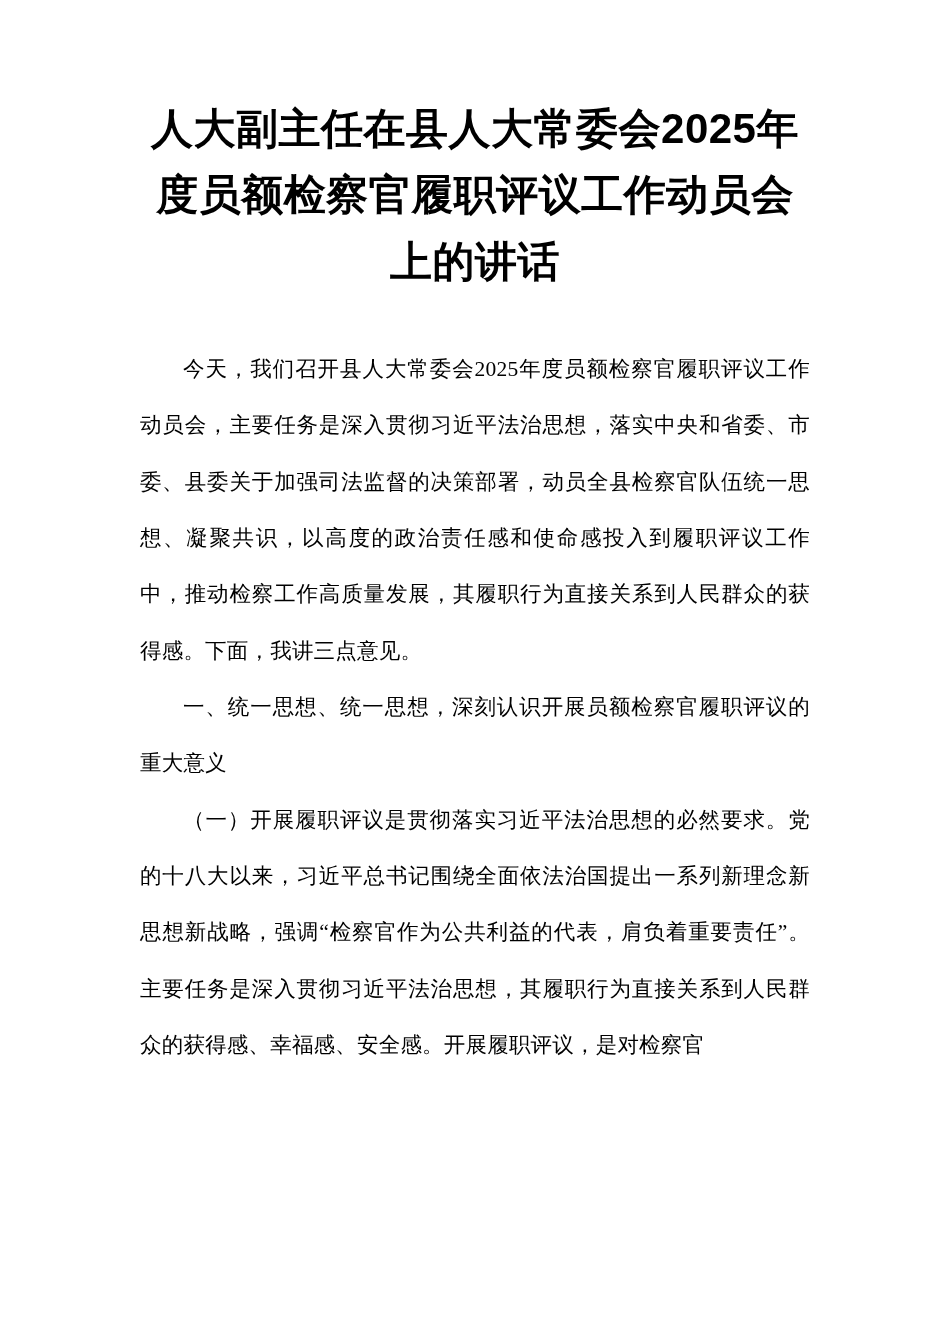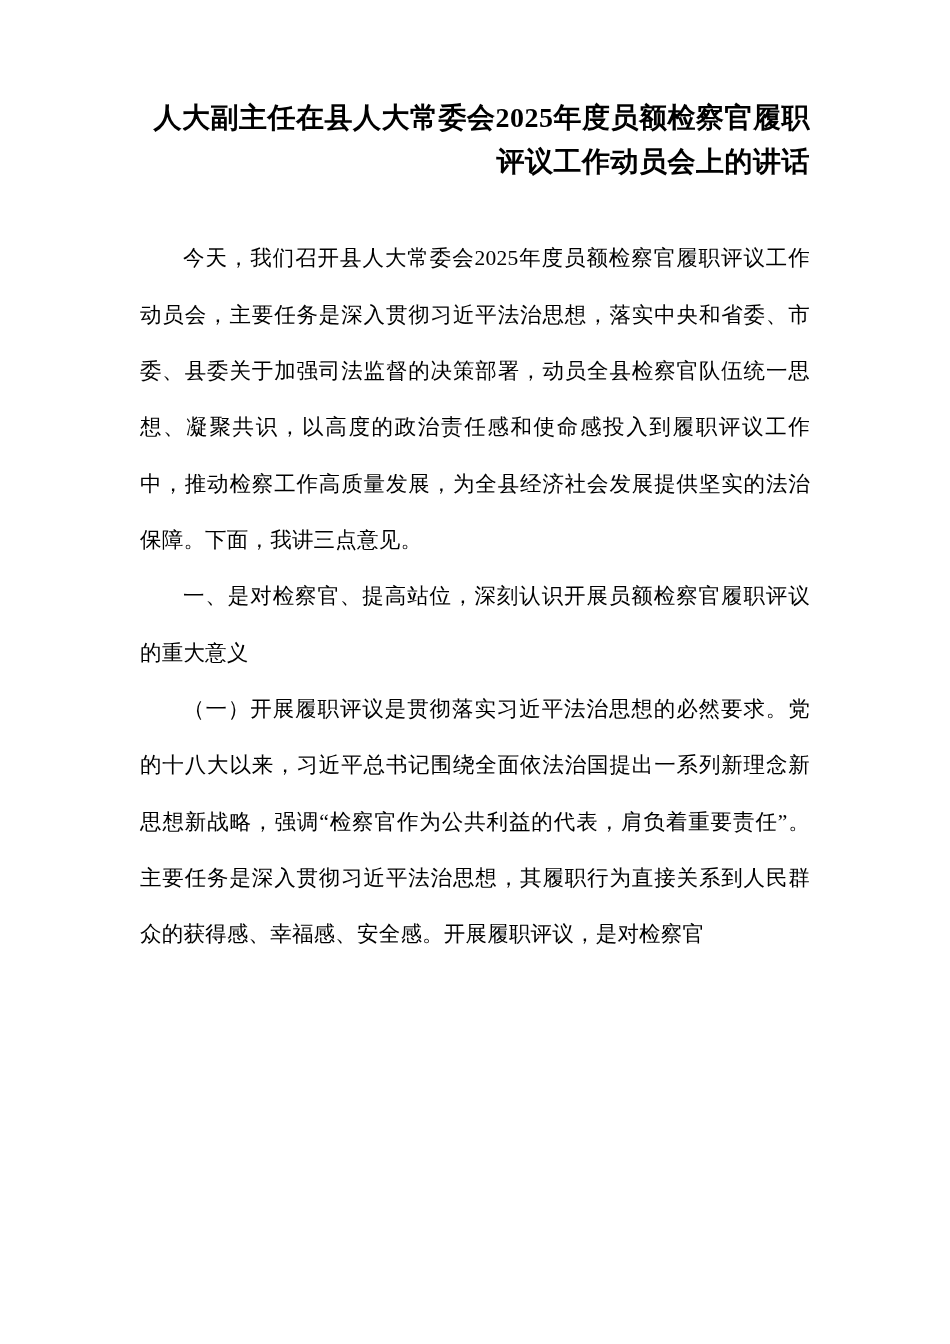--- a/index.html
+++ b/index.html
@@ -16,25 +16,25 @@
   }
   .page {
     position: relative;
     width: 950px;
     height: 1344px;
     box-sizing: border-box;
     padding: 96px 140px 0 140px;
     background: #ffffff;
   }
   .doc-title {
-    font-family: Liberation Serif, serif;
+    font-family: Liberation Sans, sans-serif;
     font-weight: bold;
-    font-size: 28px;
+    font-size: 42px;
     line-height: 1.58;
-    text-align: right;
+    text-align: center;
     letter-spacing: 0.5px;
     margin: 0 0 46px 0;
     color: #000000;
   }
   .doc-body {
     font-size: 21.5px;
     line-height: 2.62;
     text-align: justify;
     text-justify: inter-ideograph;
     letter-spacing: 0.2px;
@@ -44,17 +44,17 @@
     text-indent: 2em;
     white-space: normal;
   }
 </style>
 </head>
 <body>
 
 <div class="page">
   <h1 class="doc-title">人大副主任在县人大常委会2025年度员额检察官履职评议工作动员会上的讲话</h1>
   <div class="doc-body">
-    <p class="para">今天，我们召开县人大常委会2025年度员额检察官履职评议工作动员会，主要任务是深入贯彻习近平法治思想，落实中央和省委、市委、县委关于加强司法监督的决策部署，动员全县检察官队伍统一思想、凝聚共识，以高度的政治责任感和使命感投入到履职评议工作中，推动检察工作高质量发展，为全县经济社会发展提供坚实的法治保障。下面，我讲三点意见。</p>
-    <p class="para">一、是对检察官、提高站位，深刻认识开展员额检察官履职评议的重大意义</p>
+    <p class="para">今天，我们召开县人大常委会2025年度员额检察官履职评议工作动员会，主要任务是深入贯彻习近平法治思想，落实中央和省委、市委、县委关于加强司法监督的决策部署，动员全县检察官队伍统一思想、凝聚共识，以高度的政治责任感和使命感投入到履职评议工作中，推动检察工作高质量发展，其履职行为直接关系到人民群众的获得感。下面，我讲三点意见。</p>
+    <p class="para">一、统一思想、统一思想，深刻认识开展员额检察官履职评议的重大意义</p>
     <p class="para">（一）开展履职评议是贯彻落实习近平法治思想的必然要求。党的十八大以来，习近平总书记围绕全面依法治国提出一系列新理念新思想新战略，强调“检察官作为公共利益的代表，肩负着重要责任”。主要任务是深入贯彻习近平法治思想，其履职行为直接关系到人民群众的获得感、幸福感、安全感。开展履职评议，是对检察官</p>
   </div>
 </div>
 
 </body></html>

